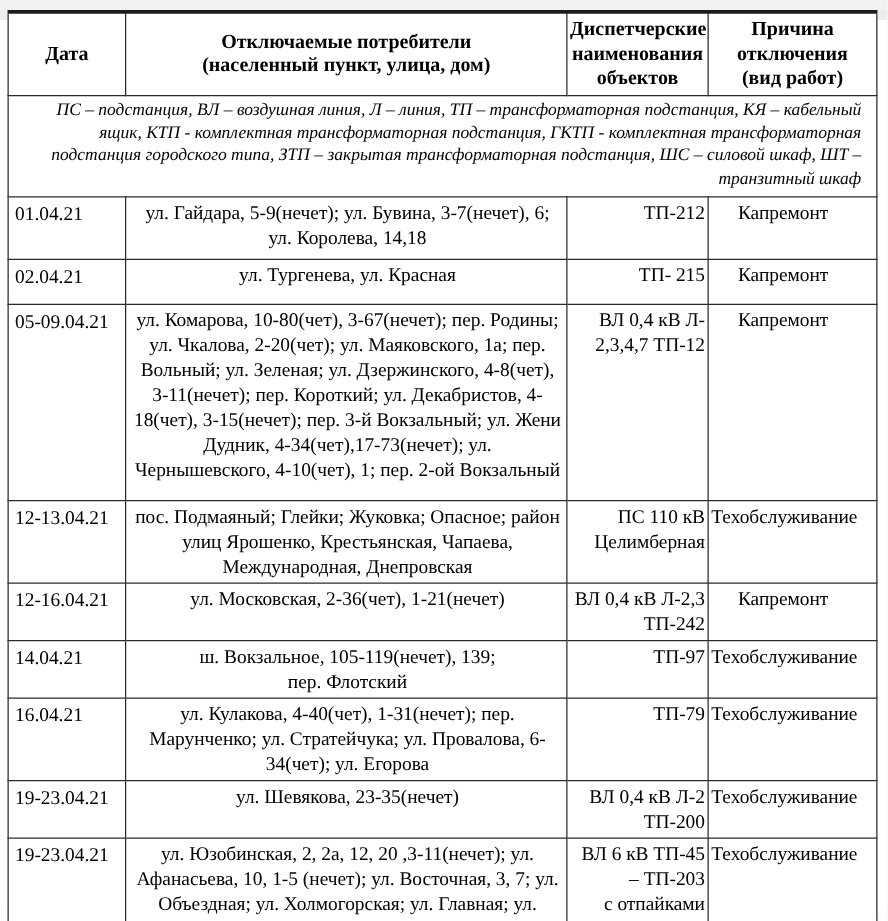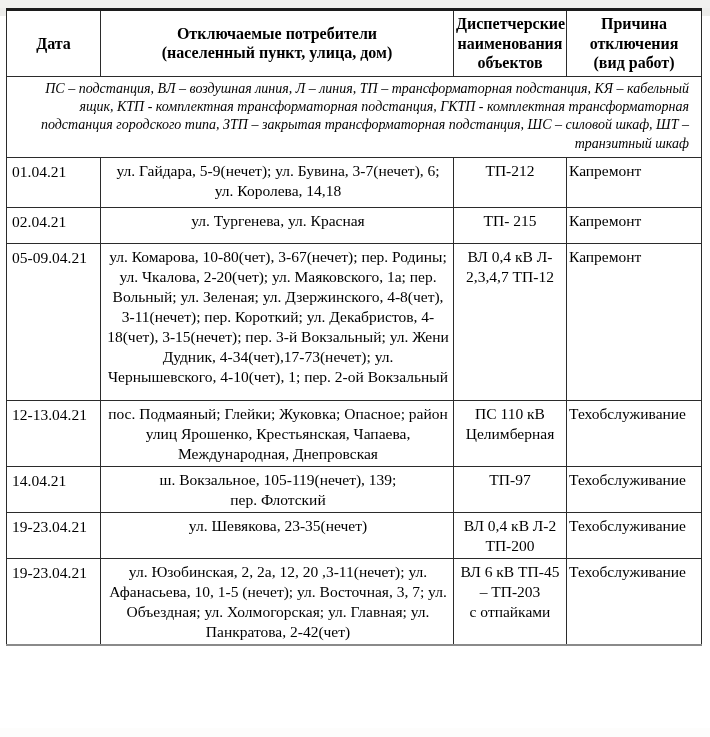--- a/index.html
+++ b/index.html
@@ -42,22 +42,22 @@
     padding: 3px 2px;
   }
   .outage td {
     font-size: 15.5px;
     line-height: 20px;
     vertical-align: top;
     padding: 3px 5px 2px 5px;
   }
   td.c-date   { text-align: left; white-space: nowrap; padding-top: 4px; }
   td.c-cons   { text-align: center; white-space: pre-line; padding-left: 6px; padding-right: 4px; }
-  td.c-disp   { text-align: center; white-space: pre-line; padding-left: 2px; padding-right: 2px; }
-  td.c-reason { padding-left: 2px; padding-right: 17px; }
+  td.c-disp   { text-align: right; white-space: pre-line; padding-left: 2px; padding-right: 2px; }
+  td.c-reason { text-align: center; padding-left: 2px; padding-right: 17px; }
   tr.note-row td {
     font-style: italic;
     font-weight: normal;
     font-size: 14px;
     line-height: 1.32;
     text-align: right;
     vertical-align: middle;
     white-space: normal;
     padding: 3px 12px 4px 12px;
   }
@@ -106,25 +106,38 @@
 2,3,4,7 ТП-12</td>
         <td class="c-reason">Капремонт</td>
       </tr>
       <tr style="height:55px">
         <td class="c-date">12-13.04.21</td>
         <td class="c-cons">пос. Подмаяный; Глейки; Жуковка; Опасное; район улиц Ярошенко, Крестьянская, Чапаева, Международная, Днепровская</td>
         <td class="c-disp">ПС 110 кВ
 Целимберная</td>
         <td class="c-reason">Техобслуживание</td>
       </tr>
+      <tr style="height:38px">
+        <td class="c-date">12-16.04.21</td>
+        <td class="c-cons">ул. Московская, 2-36(чет), 1-21(нечет)</td>
+        <td class="c-disp">ВЛ 0,4 кВ Л-2,3
+ТП-242</td>
+        <td class="c-reason">Капремонт</td>
+      </tr>
       <tr style="height:33px">
         <td class="c-date">14.04.21</td>
         <td class="c-cons">ш. Вокзальное, 105-119(нечет), 139;
 пер. Флотский</td>
         <td class="c-disp">ТП-97</td>
+        <td class="c-reason">Техобслуживание</td>
+      </tr>
+      <tr style="height:63px">
+        <td class="c-date">16.04.21</td>
+        <td class="c-cons">ул. Кулакова, 4-40(чет), 1-31(нечет); пер. Марунченко; ул. Стратейчука; ул. Провалова, 6-34(чет); ул. Егорова</td>
+        <td class="c-disp">ТП-79</td>
         <td class="c-reason">Техобслуживание</td>
       </tr>
       <tr style="height:33px">
         <td class="c-date">19-23.04.21</td>
         <td class="c-cons">ул. Шевякова, 23-35(нечет)</td>
         <td class="c-disp">ВЛ 0,4 кВ Л-2
 ТП-200</td>
         <td class="c-reason">Техобслуживание</td>
       </tr>
       <tr style="height:78px">

